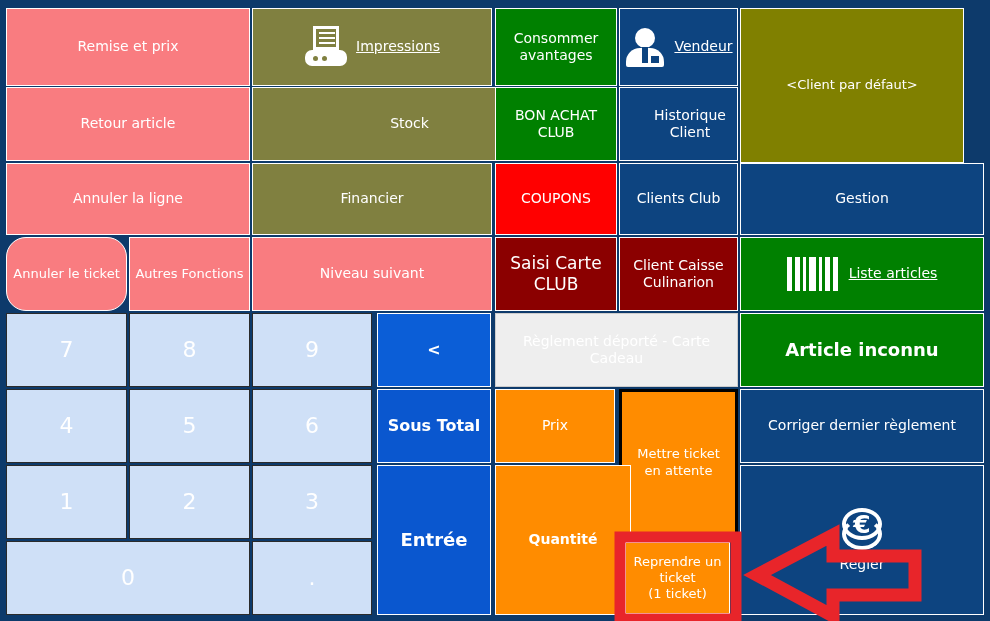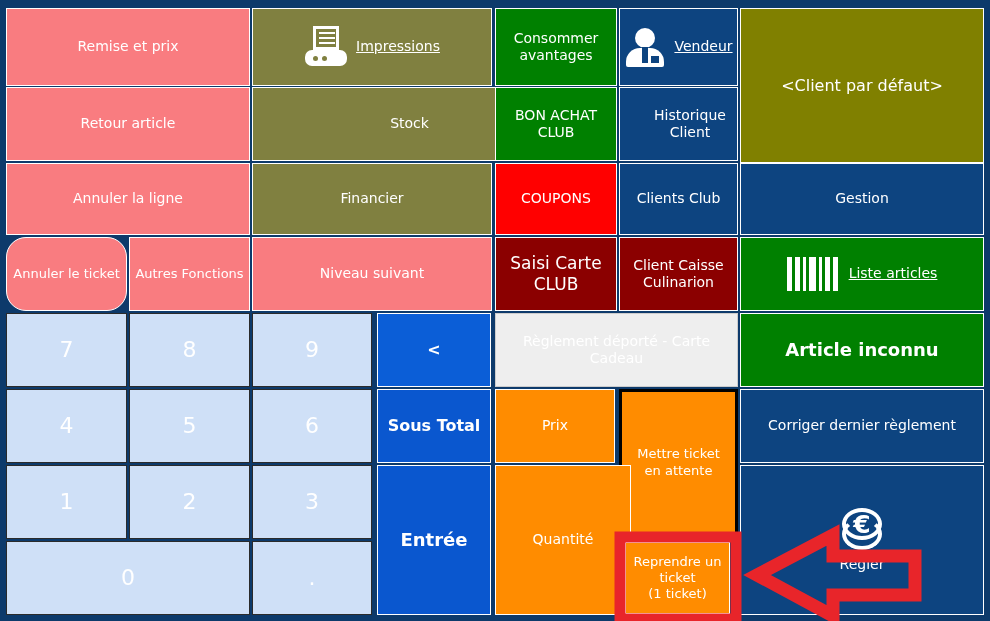--- a/index.html
+++ b/index.html
@@ -124,21 +124,21 @@
           <span class="head"></span>
             <span class="body"></span>
             <span class="tie"></span>
             <span class="pkt"></span>
         </span>
       </span>
       <span class="lbl">Vendeur</span>
     </span>
   </div>
 
-  <div class="btn c-olive2" style="left:740px; top:8px;  width:244px; height:155px; font-size:16px;">
+  <div class="btn c-olive2" style="left:740px; top:8px;  width:224px; height:155px; font-size:13px;">
     <span class="lbl">&lt;Client par défaut&gt;</span>
   </div>
 
   <div class="btn c-salmon" style="left:6px;  top:87px; width:244px; height:74px;">
     <span class="lbl">Retour article</span>
   </div>
 
   <div class="btn c-olive" style="left:252px; top:87px; width:284px; height:74px;padding-left:32px;">
     <span class="lbl">Stock</span>
   </div>
@@ -265,21 +265,21 @@
     <span class="lbl">2</span>
   </div>
   <div class="btn c-keypad" style="left:252px; top:465px; width:120px; height:74px; font-size:22px;">
     <span class="lbl">3</span>
   </div>
 
   <div class="btn c-blue2" style="left:377px; top:465px; width:114px; height:150px; font-size:18px; font-weight:bold;">
     <span class="lbl">Entrée</span>
   </div>
 
-  <div class="btn c-orange" style="left:495px; top:465px; width:136px; height:150px;">
+  <div class="btn c-orange" style="left:495px; top:465px; width:136px; height:150px;font-weight:bold;">
     <span class="lbl">Quantité</span>
   </div>
 
   <div class="btn c-navy" style="left:740px; top:465px; width:244px; height:150px;">
     <span class="stack">
       <span class="coin">
         <span class="c2"></span>
           <span class="c1"></span>
           <span class="e">€</span>
       </span>

